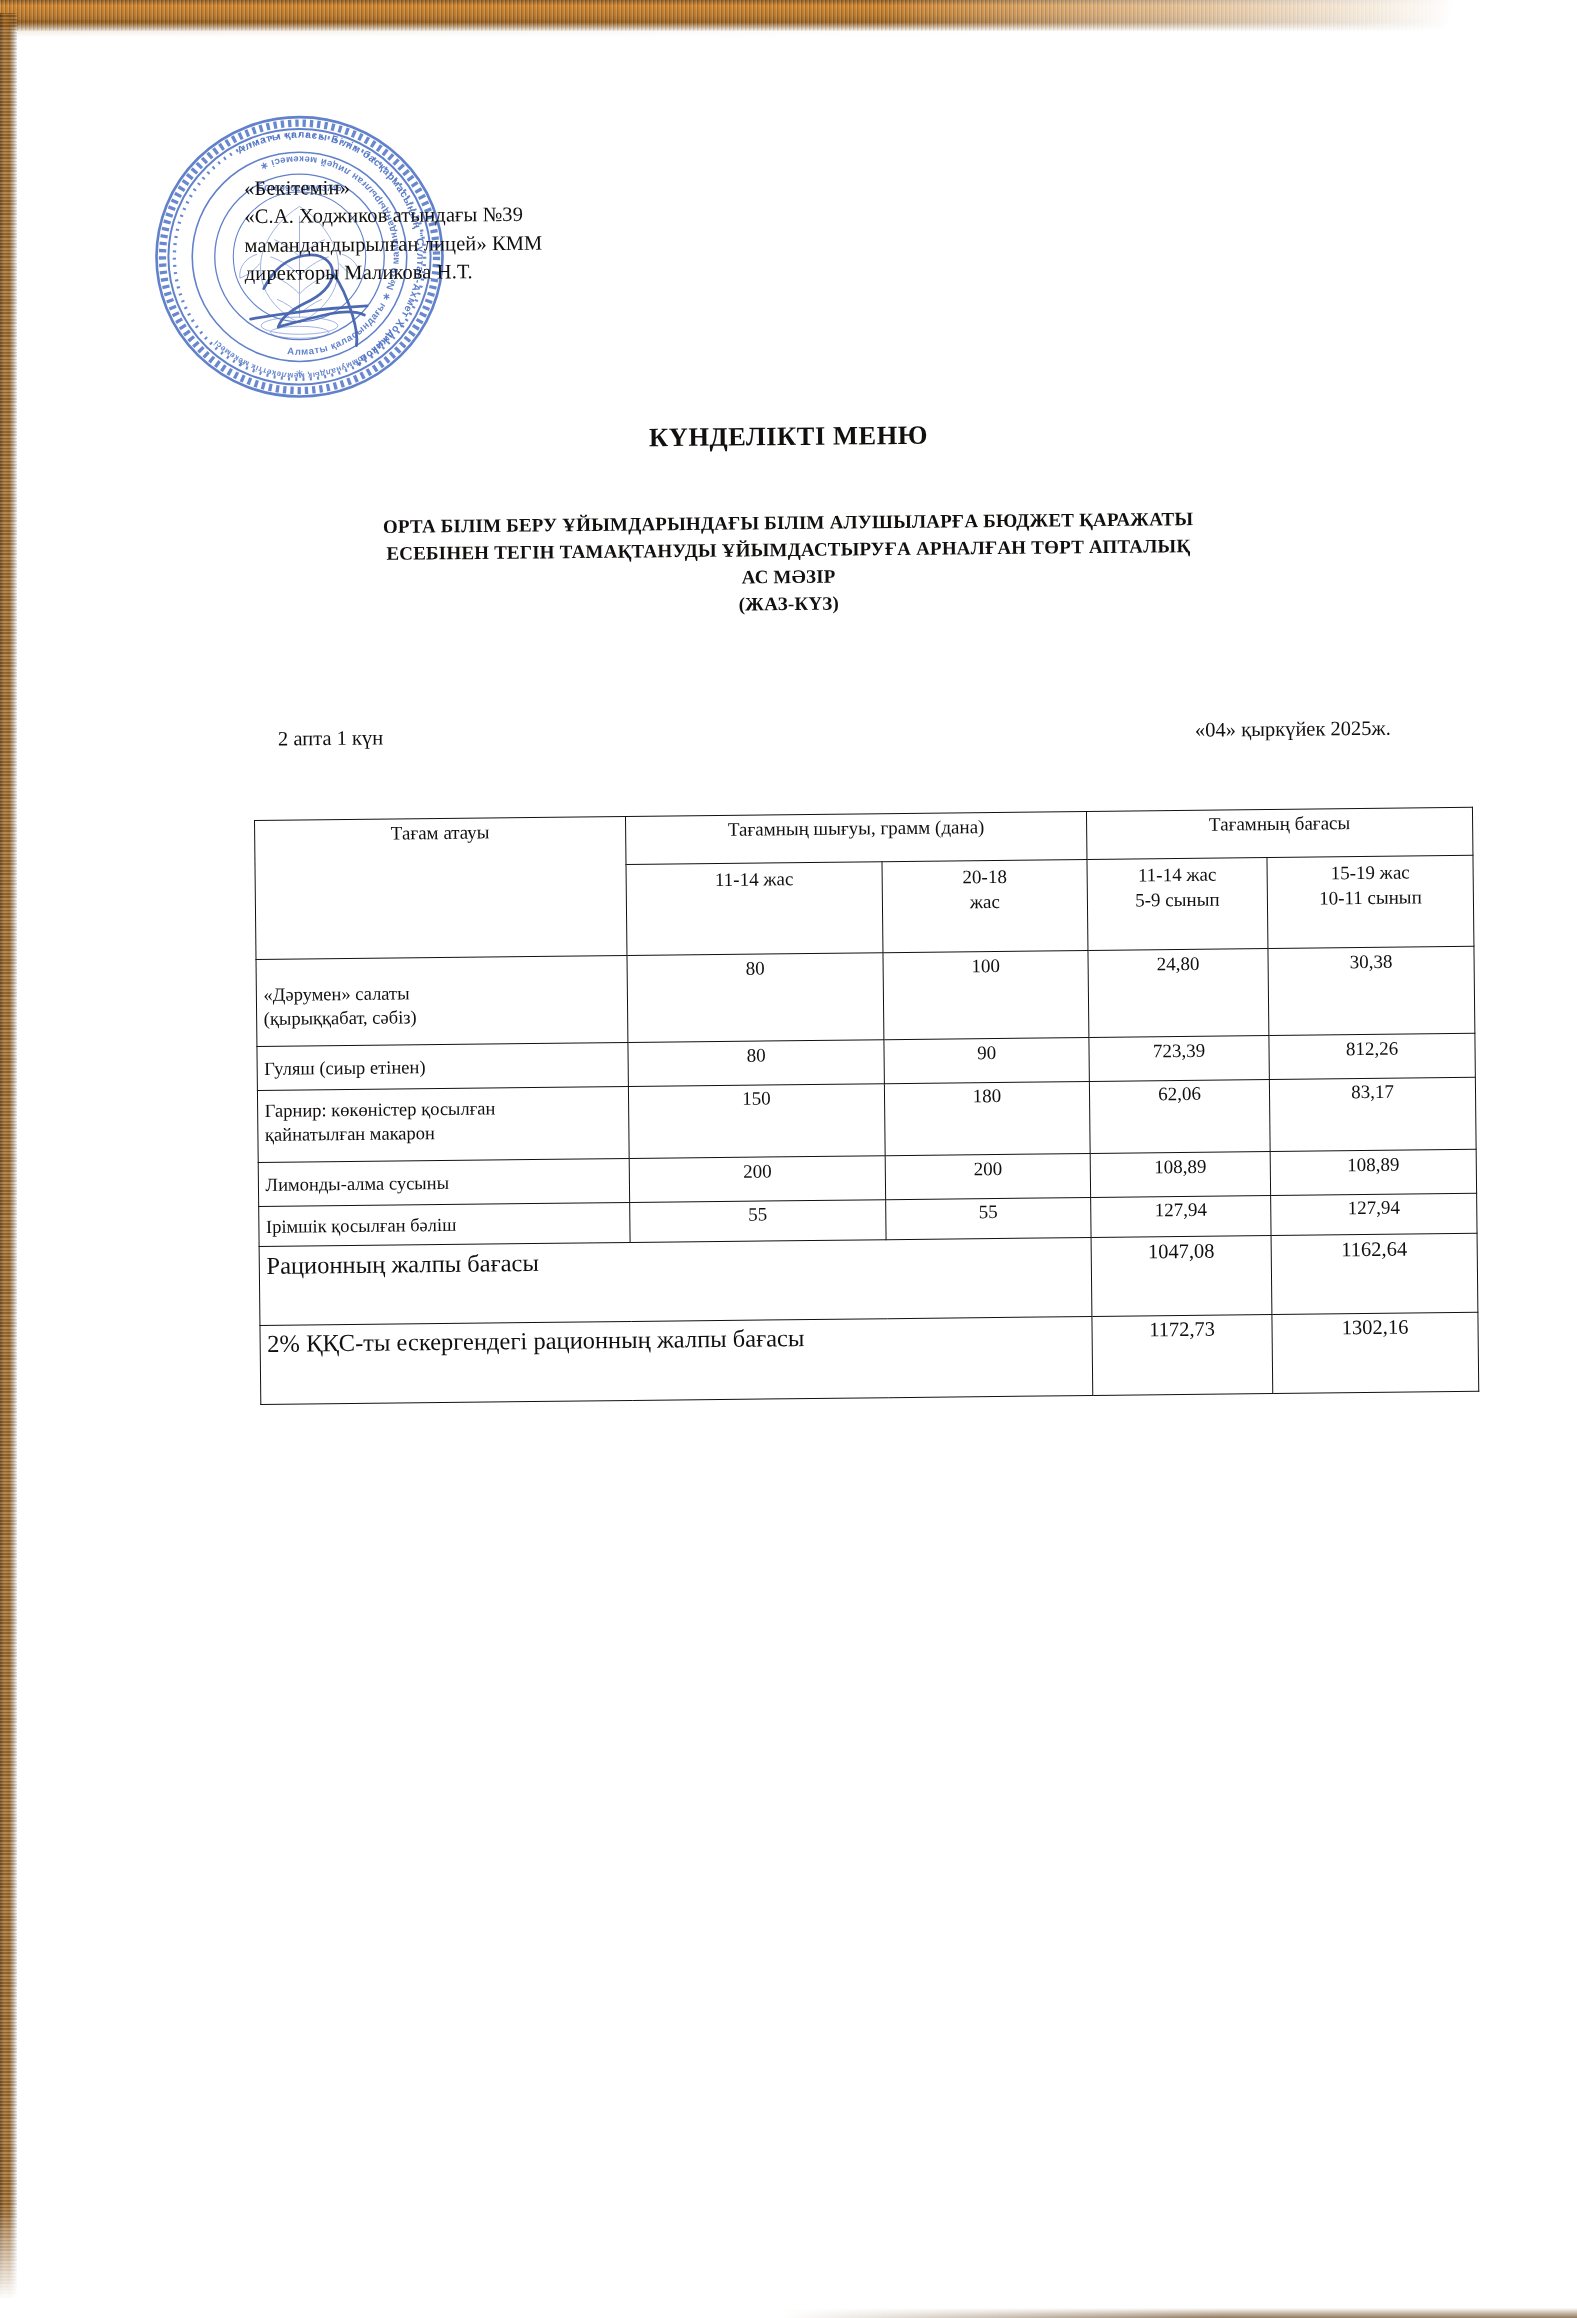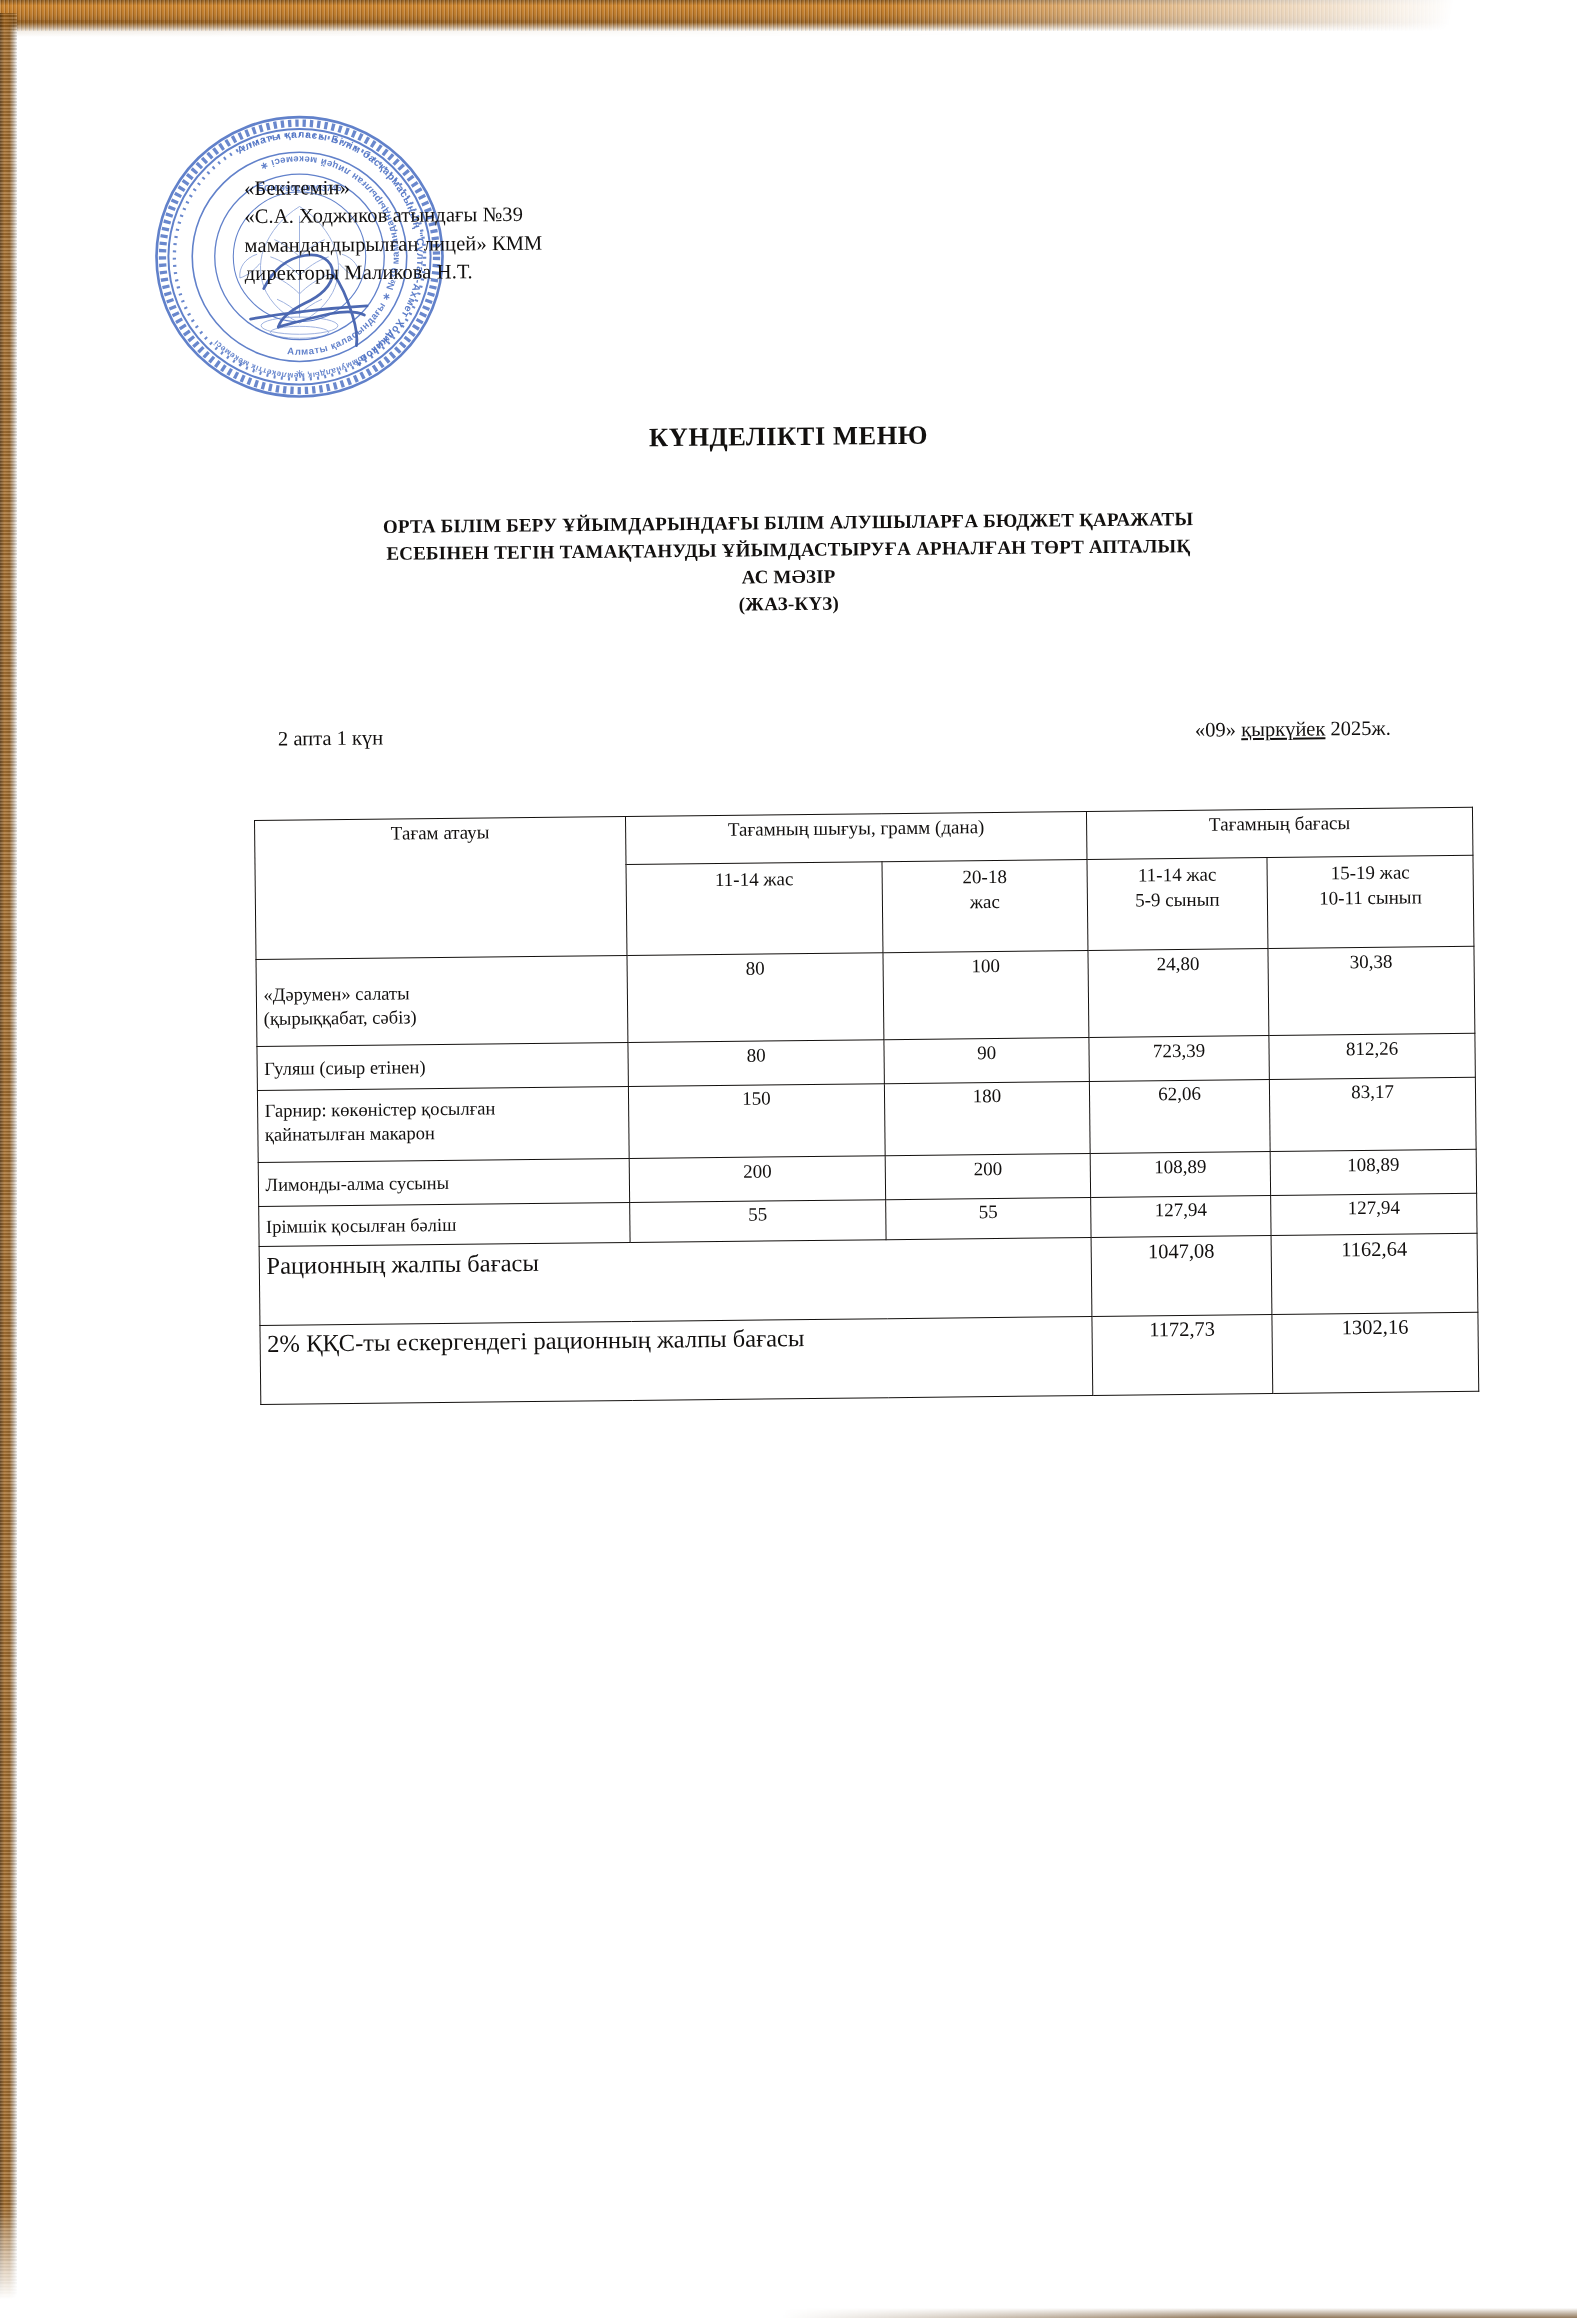--- a/index.html
+++ b/index.html
@@ -147,21 +147,21 @@
     position: absolute;
     left: 278px; top: 722px;
     width: 1126px;
     display: flex;
     justify-content: space-between;
     align-items: baseline;
     font-size: 20.5px;
     transform: rotate(-0.55deg);
   }
   .meta .right { margin-right: 13.2px; }
-  .meta .u { text-decoration: underline; }
+  .meta .u { }
 
   
   .tbl-wrap {
     position: absolute;
     left: 254px;
     top: 820px;
     width: 1219px;
     transform: rotate(-0.62deg);
     transform-origin: left top;
   }
@@ -337,21 +337,21 @@
     <div class="subtitle">
       <span class="sl">ОРТА БІЛІМ БЕРУ ҰЙЫМДАРЫНДАҒЫ БІЛІМ АЛУШЫЛАРҒА БЮДЖЕТ ҚАРАЖАТЫ</span>
       <span class="sl">ЕСЕБІНЕН ТЕГІН ТАМАҚТАНУДЫ ҰЙЫМДАСТЫРУҒА АРНАЛҒАН ТӨРТ АПТАЛЫҚ</span>
       <span class="sl">АС МӘЗІР</span>
       <span class="sl">(ЖАЗ-КҮЗ)</span>
     </div>
 
     <div class="meta">
       <span>2 апта 1 күн</span>
       <span class="right">
-        <span>«09»</span>
+        <span>«04»</span>
         <span class="u">қыркүйек</span>
         <span>2025ж.</span>
       </span>
     </div>
 
     <div class="tbl-wrap">
       <table class="menu">
         <colgroup>
           <col class="c-name">
             <col class="c-g1">

